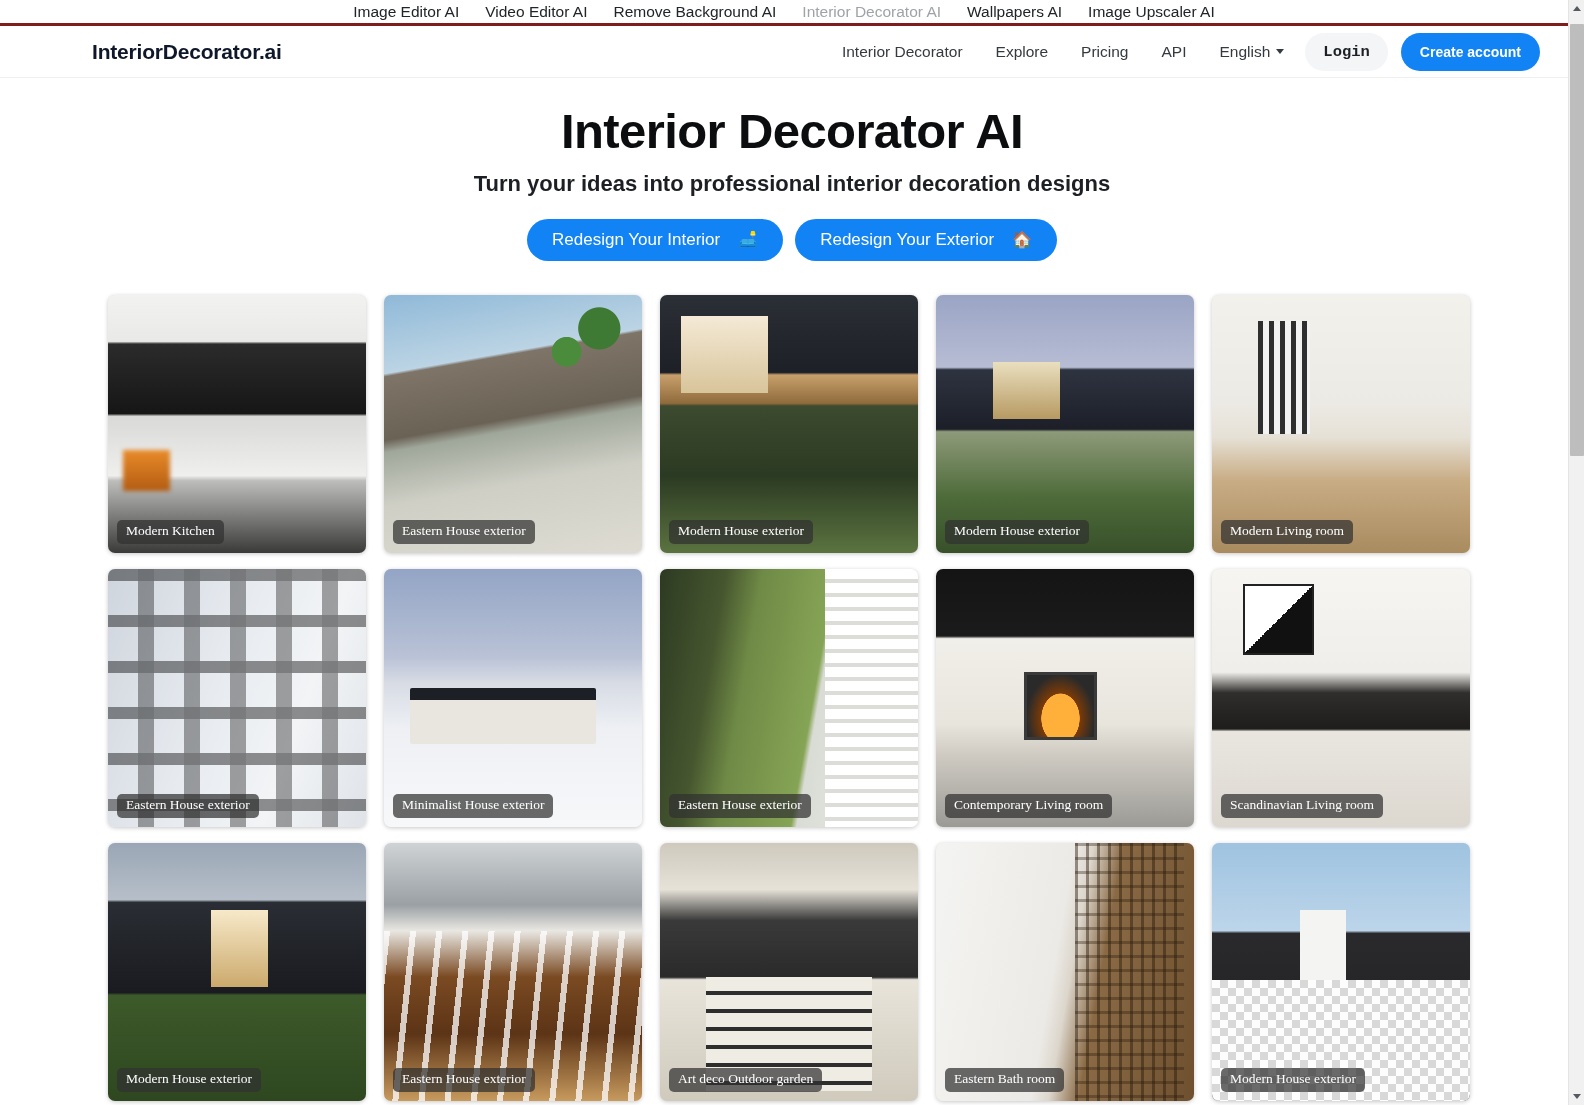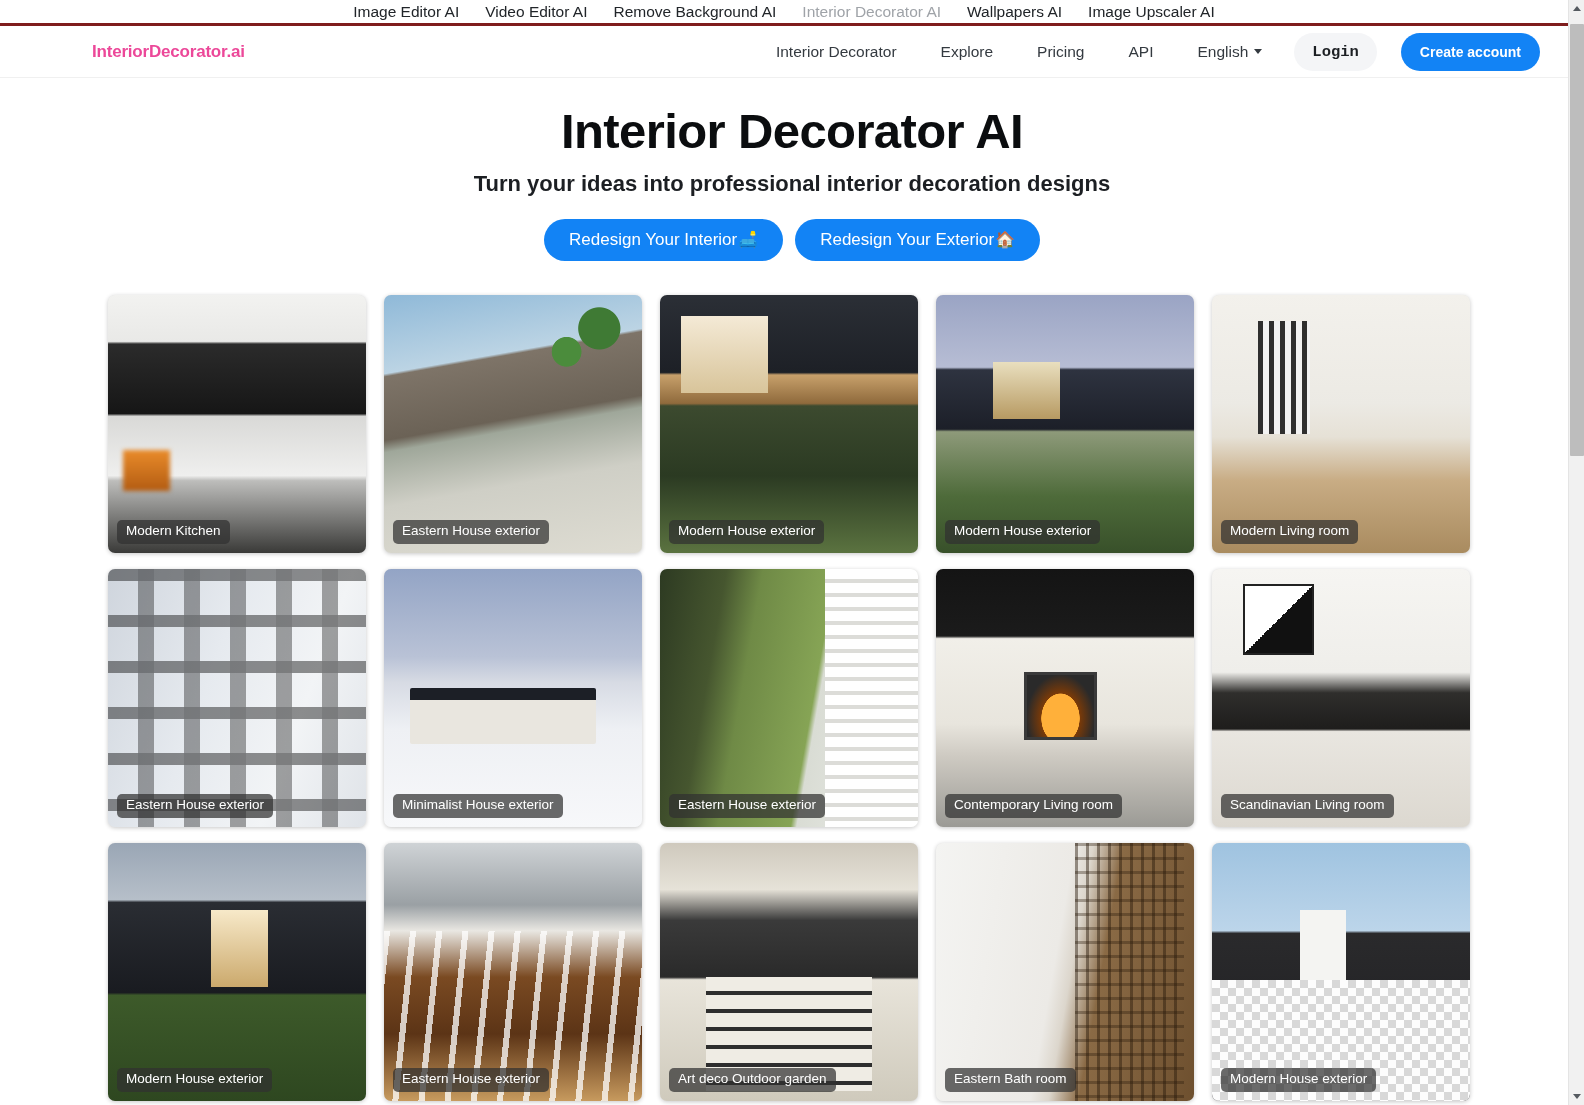--- a/index.html
+++ b/index.html
@@ -43,32 +43,32 @@
   .navbar {
     height: 52px;
     width: 1568px;
     background: #ffffff;
     display: flex;
     align-items: center;
     padding: 0 28px 0 92px;
     border-bottom: 1px solid #f0f0f0;
   }
   .brand {
-    font-size: 17px;
+    font-size: 21px;
     font-weight: bold;
-    color: #ec4899;
+    color: #0f172a;
     letter-spacing: -0.2px;
     text-decoration: none;
     white-space: nowrap;
   }
   .nav-right {
     margin-left: auto;
     display: flex;
     align-items: center;
-    gap: 16px;
+    gap: 5px;
   }
   .nav-right a.navlink {
     font-size: 15.5px;
     color: #343a40;
     text-decoration: none;
     padding: 0 14px;
     white-space: nowrap;
     line-height: 1;
   }
   .lang {
@@ -138,33 +138,34 @@
     color: #ffffff;
     border: none;
     border-radius: 22px;
     font-size: 17px;
     padding: 11px 25px;
     cursor: pointer;
     white-space: nowrap;
     font-family: inherit;
     display: inline-flex;
     align-items: center;
-    gap: 1px;
+    gap: 18px;
   }
   .btn-hero .emo { font-size: 16px; line-height: 1; }
 
   
   .gallery {
     margin: 0 auto;
     padding: 34px 0 0 0;
     width: 1368px;
     display: grid;
     grid-template-columns: repeat(5, 258px);
     column-gap: 18px;
     row-gap: 16px;
+    font-family: Liberation Serif, serif;
   }
   .card {
     position: relative;
     height: 258px;
     border-radius: 7px;
     overflow: hidden;
     background: #e8e8e8;
     box-shadow: 0 1px 4px rgba(0,0,0,0.22);
     cursor: pointer;
   }

